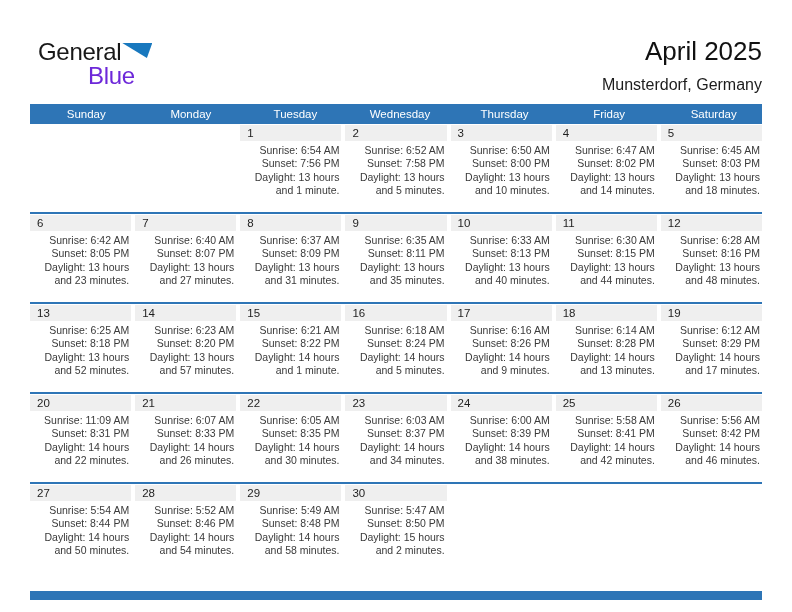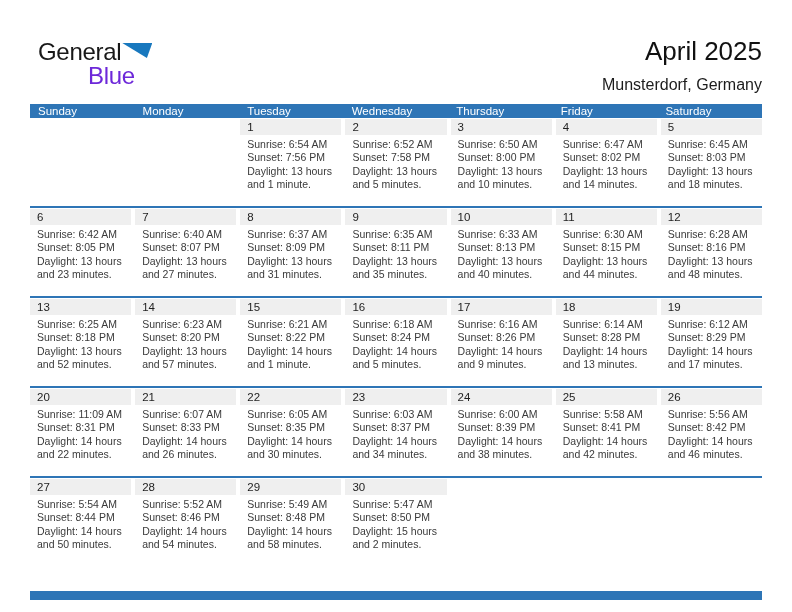--- a/index.html
+++ b/index.html
@@ -11,27 +11,27 @@
   .logo{position:absolute;left:38px;top:40px;line-height:1;}
   .logo-top{display:flex;align-items:flex-start;font-size:24px;color:#181818;letter-spacing:-0.3px;}
   .logo-triangle{width:30px;height:15px;background:#1878BE;clip-path:polygon(0 0,100% 0,82% 100%);margin-left:1px;margin-top:3px;}
   .logo-bottom{font-size:24px;color:#6d28d9;margin-left:50px;margin-top:0px;letter-spacing:-0.3px;}
   
   .title-block{position:absolute;right:30px;top:36px;text-align:right;}
   .title{font-size:26px;color:#111;}
   .subtitle{font-size:16px;color:#1c1c1c;margin-top:9px;}
   
   .calendar{position:absolute;left:30px;top:104px;width:732px;}
-  .weekday-row{display:grid;grid-template-columns:repeat(7,1fr);background:#2E75B6;height:14px;align-items:center;}
+  .weekday-row{display:grid;grid-template-columns:repeat(7,1fr);background:#2E75B6;height:20px;align-items:center;text-align:center;}
   .weekday{color:#ffffff;font-size:11.5px;padding-left:8px;white-space:nowrap;overflow:hidden;}
   .week{display:grid;grid-template-columns:repeat(7,1fr);column-gap:4px;border-top:2px solid #2E75B6;height:88px;}
   .week:first-child{border-top:none;}
   .cell{position:relative;overflow:hidden;}
   .date-strip{background:#EFEFEF;height:16px;line-height:16px;font-size:11.5px;color:#1e1e1e;padding-left:7px;margin-top:1px;}
-  .cell-lines{padding:3px 2px 0 7px;font-size:10.5px;line-height:13.4px;color:#3a3a3a;}
+  .cell-lines{padding:3px 2px 0 7px;font-size:10.5px;line-height:13.4px;color:#3a3a3a;text-align:right;}
   
   .footer-bar{position:absolute;left:30px;top:591px;width:732px;height:9px;background:#2E75B6;}
 </style>
 </head>
 <body>
 
 <div class="page">
 
   <div class="logo">
     <div class="logo-top">

